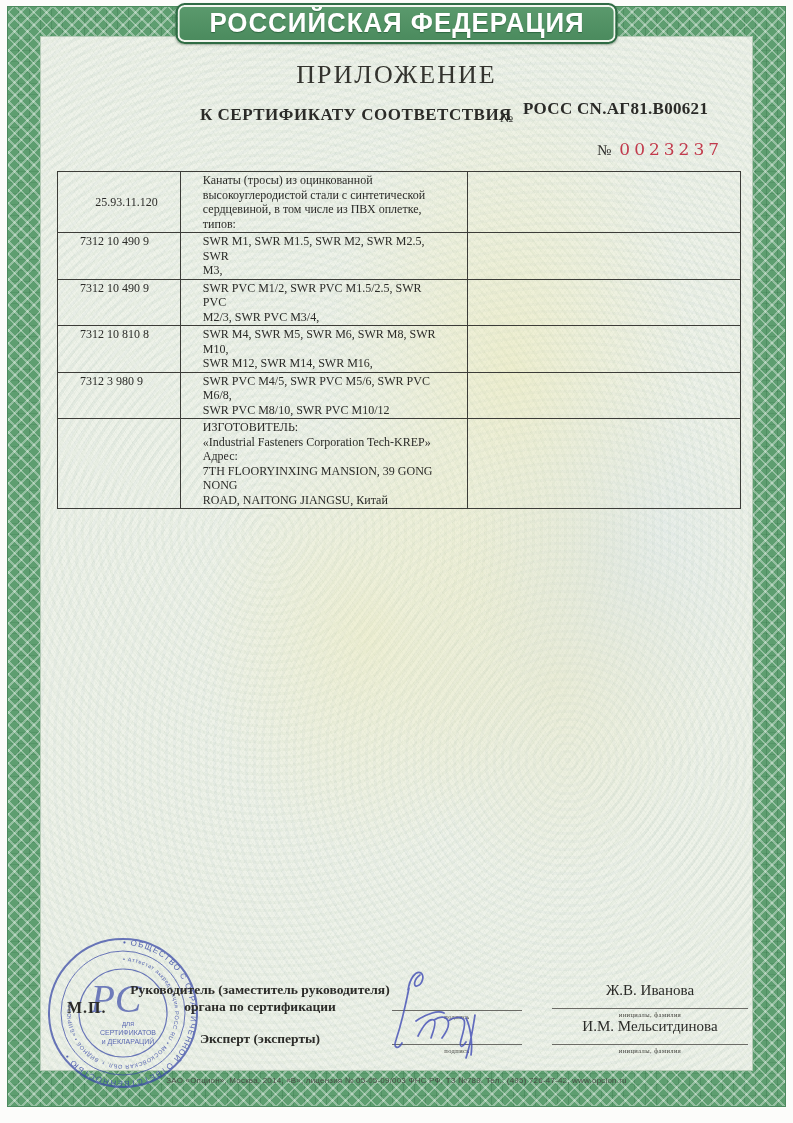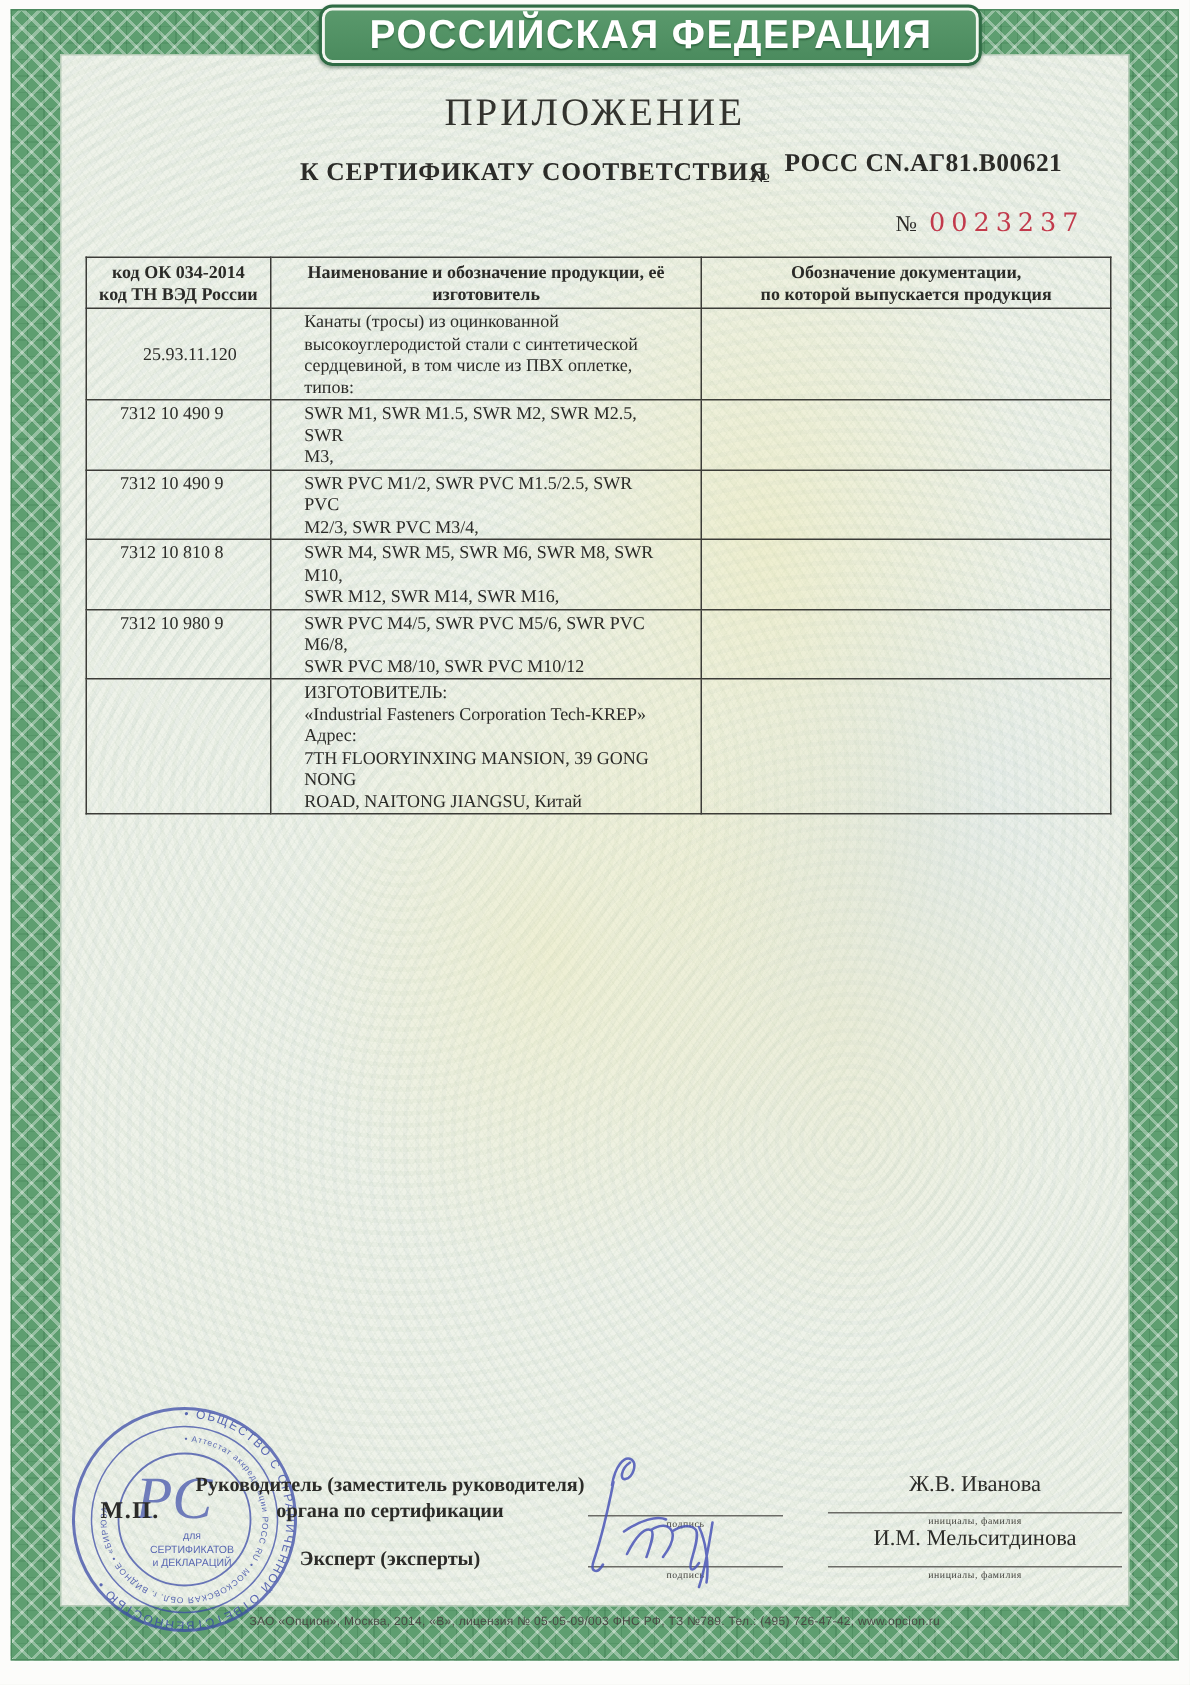--- a/index.html
+++ b/index.html
@@ -24,21 +24,21 @@
            repeating-radial-gradient(circle at 32% 48%, rgba(130,165,130,.055) 0 3px, transparent 3px 8px),
            repeating-radial-gradient(circle at 74% 70%, rgba(120,150,175,.05) 0 3px, transparent 3px 8px),
            repeating-linear-gradient(55deg, rgba(140,170,140,.055) 0 1px, transparent 1px 4px),
            repeating-linear-gradient(-55deg, rgba(140,170,140,.055) 0 1px, transparent 1px 4px);
          box-shadow:inset 0 0 0 1px rgba(90,140,100,.35);}
   
   .banner{position:absolute;top:3px;left:50%;transform:translateX(-50%);
           background:linear-gradient(#5b9a6d,#4a8a5d);
           border:2px solid #2f6b44;border-radius:9px;
           box-shadow:inset 0 0 0 2px #f2f6ef, 0 1px 2px rgba(0,40,15,.35);
-          padding:3px 24px;white-space:nowrap;margin-left:37px;}
+          padding:3px 24px;white-space:nowrap;}
   .banner span{font-family:"Liberation Sans","DejaVu Sans",sans-serif;font-weight:700;
                font-size:27px;letter-spacing:1px;color:#ffffff;display:inline-block;transform:scaleX(.96);
                text-shadow:0 1px 1px rgba(0,50,20,.4);}
   
   .title{position:absolute;top:60px;left:0;width:100%;text-align:center;
          font-size:26px;font-weight:400;letter-spacing:2px;color:#33332e;}
   .certlabel{position:absolute;left:200px;top:105px;font-size:17px;font-weight:700;letter-spacing:.5px;}
   .no-sign{position:absolute;left:500px;top:110px;font-size:14px;font-weight:400;}
   .certnum{position:absolute;left:523px;top:99px;font-size:17px;font-weight:700;letter-spacing:.3px;}
   .subtitle{position:absolute;left:87px;top:130px;width:560px;text-align:center;
@@ -104,28 +104,20 @@
     <span>№</span><span class="digits" style="color:#c23a4c;">0023237</span>
   </div>
 
   <table class="ctable">
     <colgroup>
         <col class="col-code">
         <col class="col-name">
         <col class="col-doc">
       </colgroup>
     <tbody>
-        <tr>
-      <th>код ОК 034-2014
-код ТН ВЭД России</th>
-      <th>Наименование и обозначение продукции, её
-изготовитель</th>
-      <th>Обозначение документации,
-по которой выпускается продукция</th>
-    </tr>
     <tr>
       <td class="cell-code mid">25.93.11.120</td>
       <td>Канаты (тросы) из оцинкованной
 высокоуглеродистой стали с синтетической
 сердцевиной, в том числе из ПВХ оплетке, типов:</td>
       <td></td>
     </tr>
     <tr>
       <td class="cell-code">7312 10 490 9</td>
       <td>SWR M1, SWR M1.5, SWR M2, SWR M2.5, SWR
@@ -138,21 +130,21 @@
 M2/3, SWR PVC M3/4,</td>
       <td></td>
     </tr>
     <tr>
       <td class="cell-code">7312 10 810 8</td>
       <td>SWR M4, SWR M5, SWR M6, SWR M8, SWR M10,
 SWR M12, SWR M14, SWR M16,</td>
       <td></td>
     </tr>
     <tr>
-      <td class="cell-code">7312 10 980 9</td>
+      <td class="cell-code">7312 3 980 9</td>
       <td>SWR PVC M4/5, SWR PVC M5/6, SWR PVC M6/8,
 SWR PVC M8/10, SWR PVC M10/12</td>
       <td></td>
     </tr>
     <tr>
       <td></td>
       <td>ИЗГОТОВИТЕЛЬ:
 «Industrial Fasteners Corporation Tech-KREP»
 Адрес:
 7TH FLOORYINXING MANSION, 39 GONG NONG

